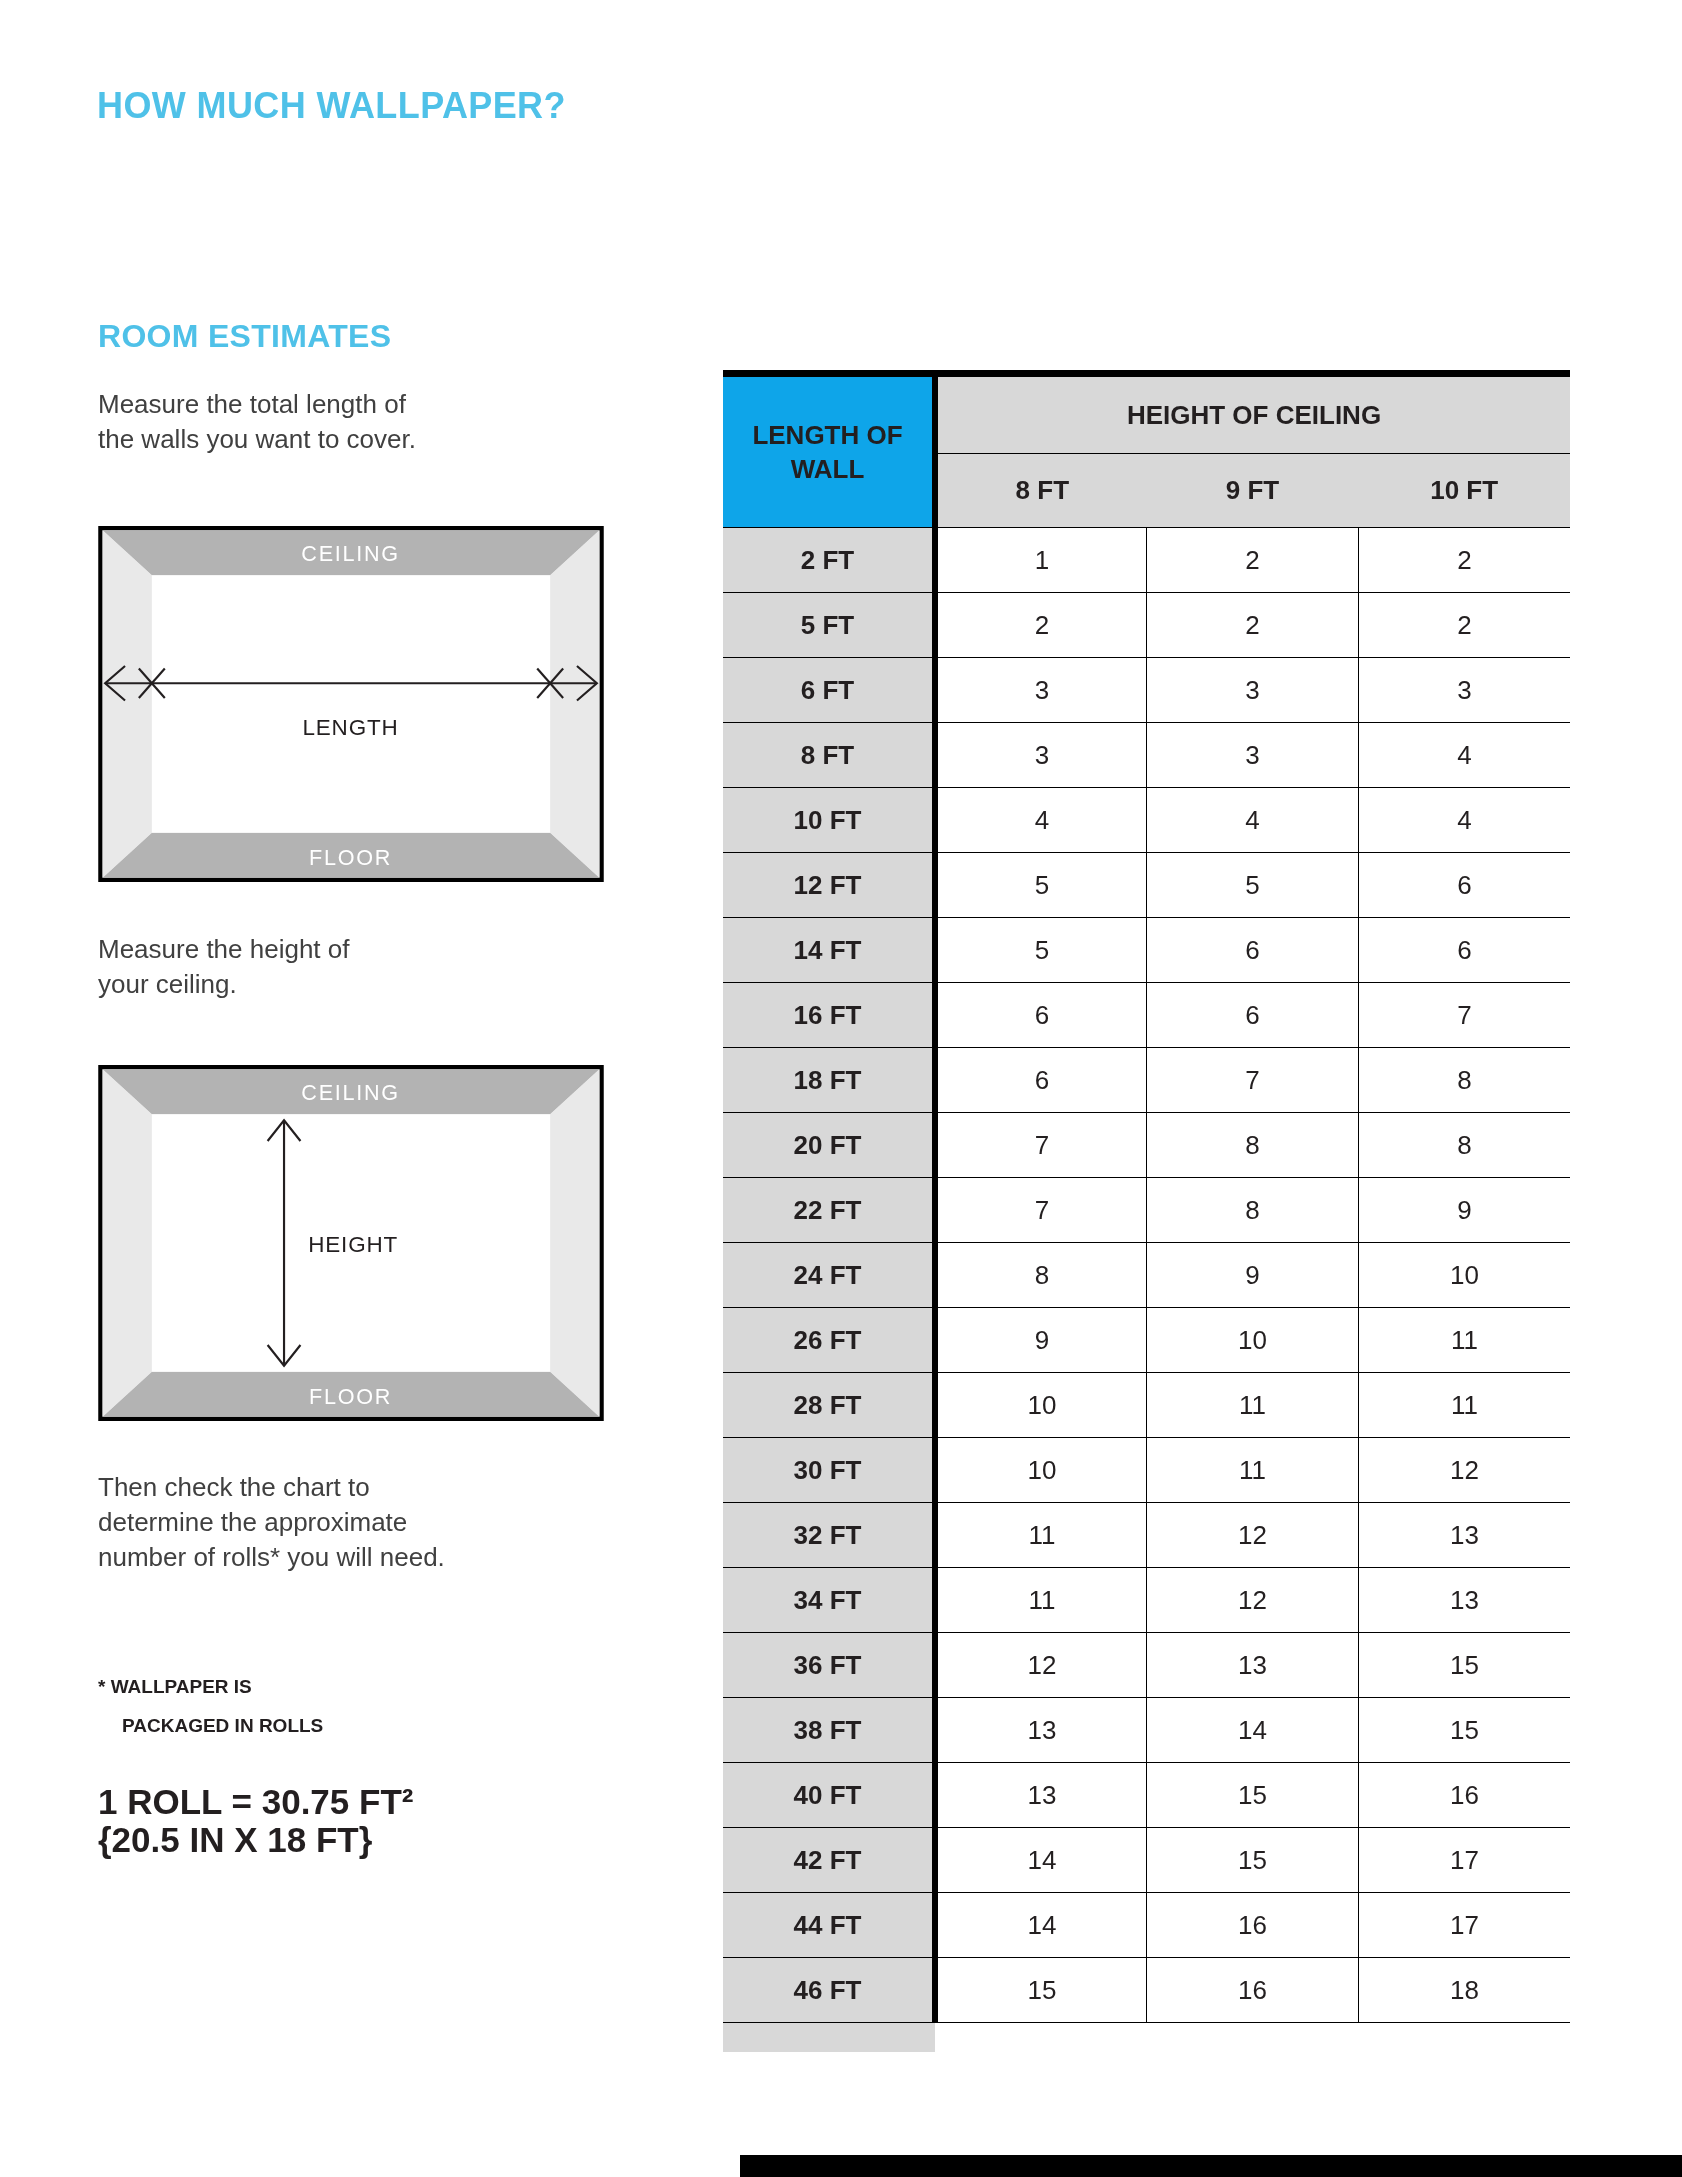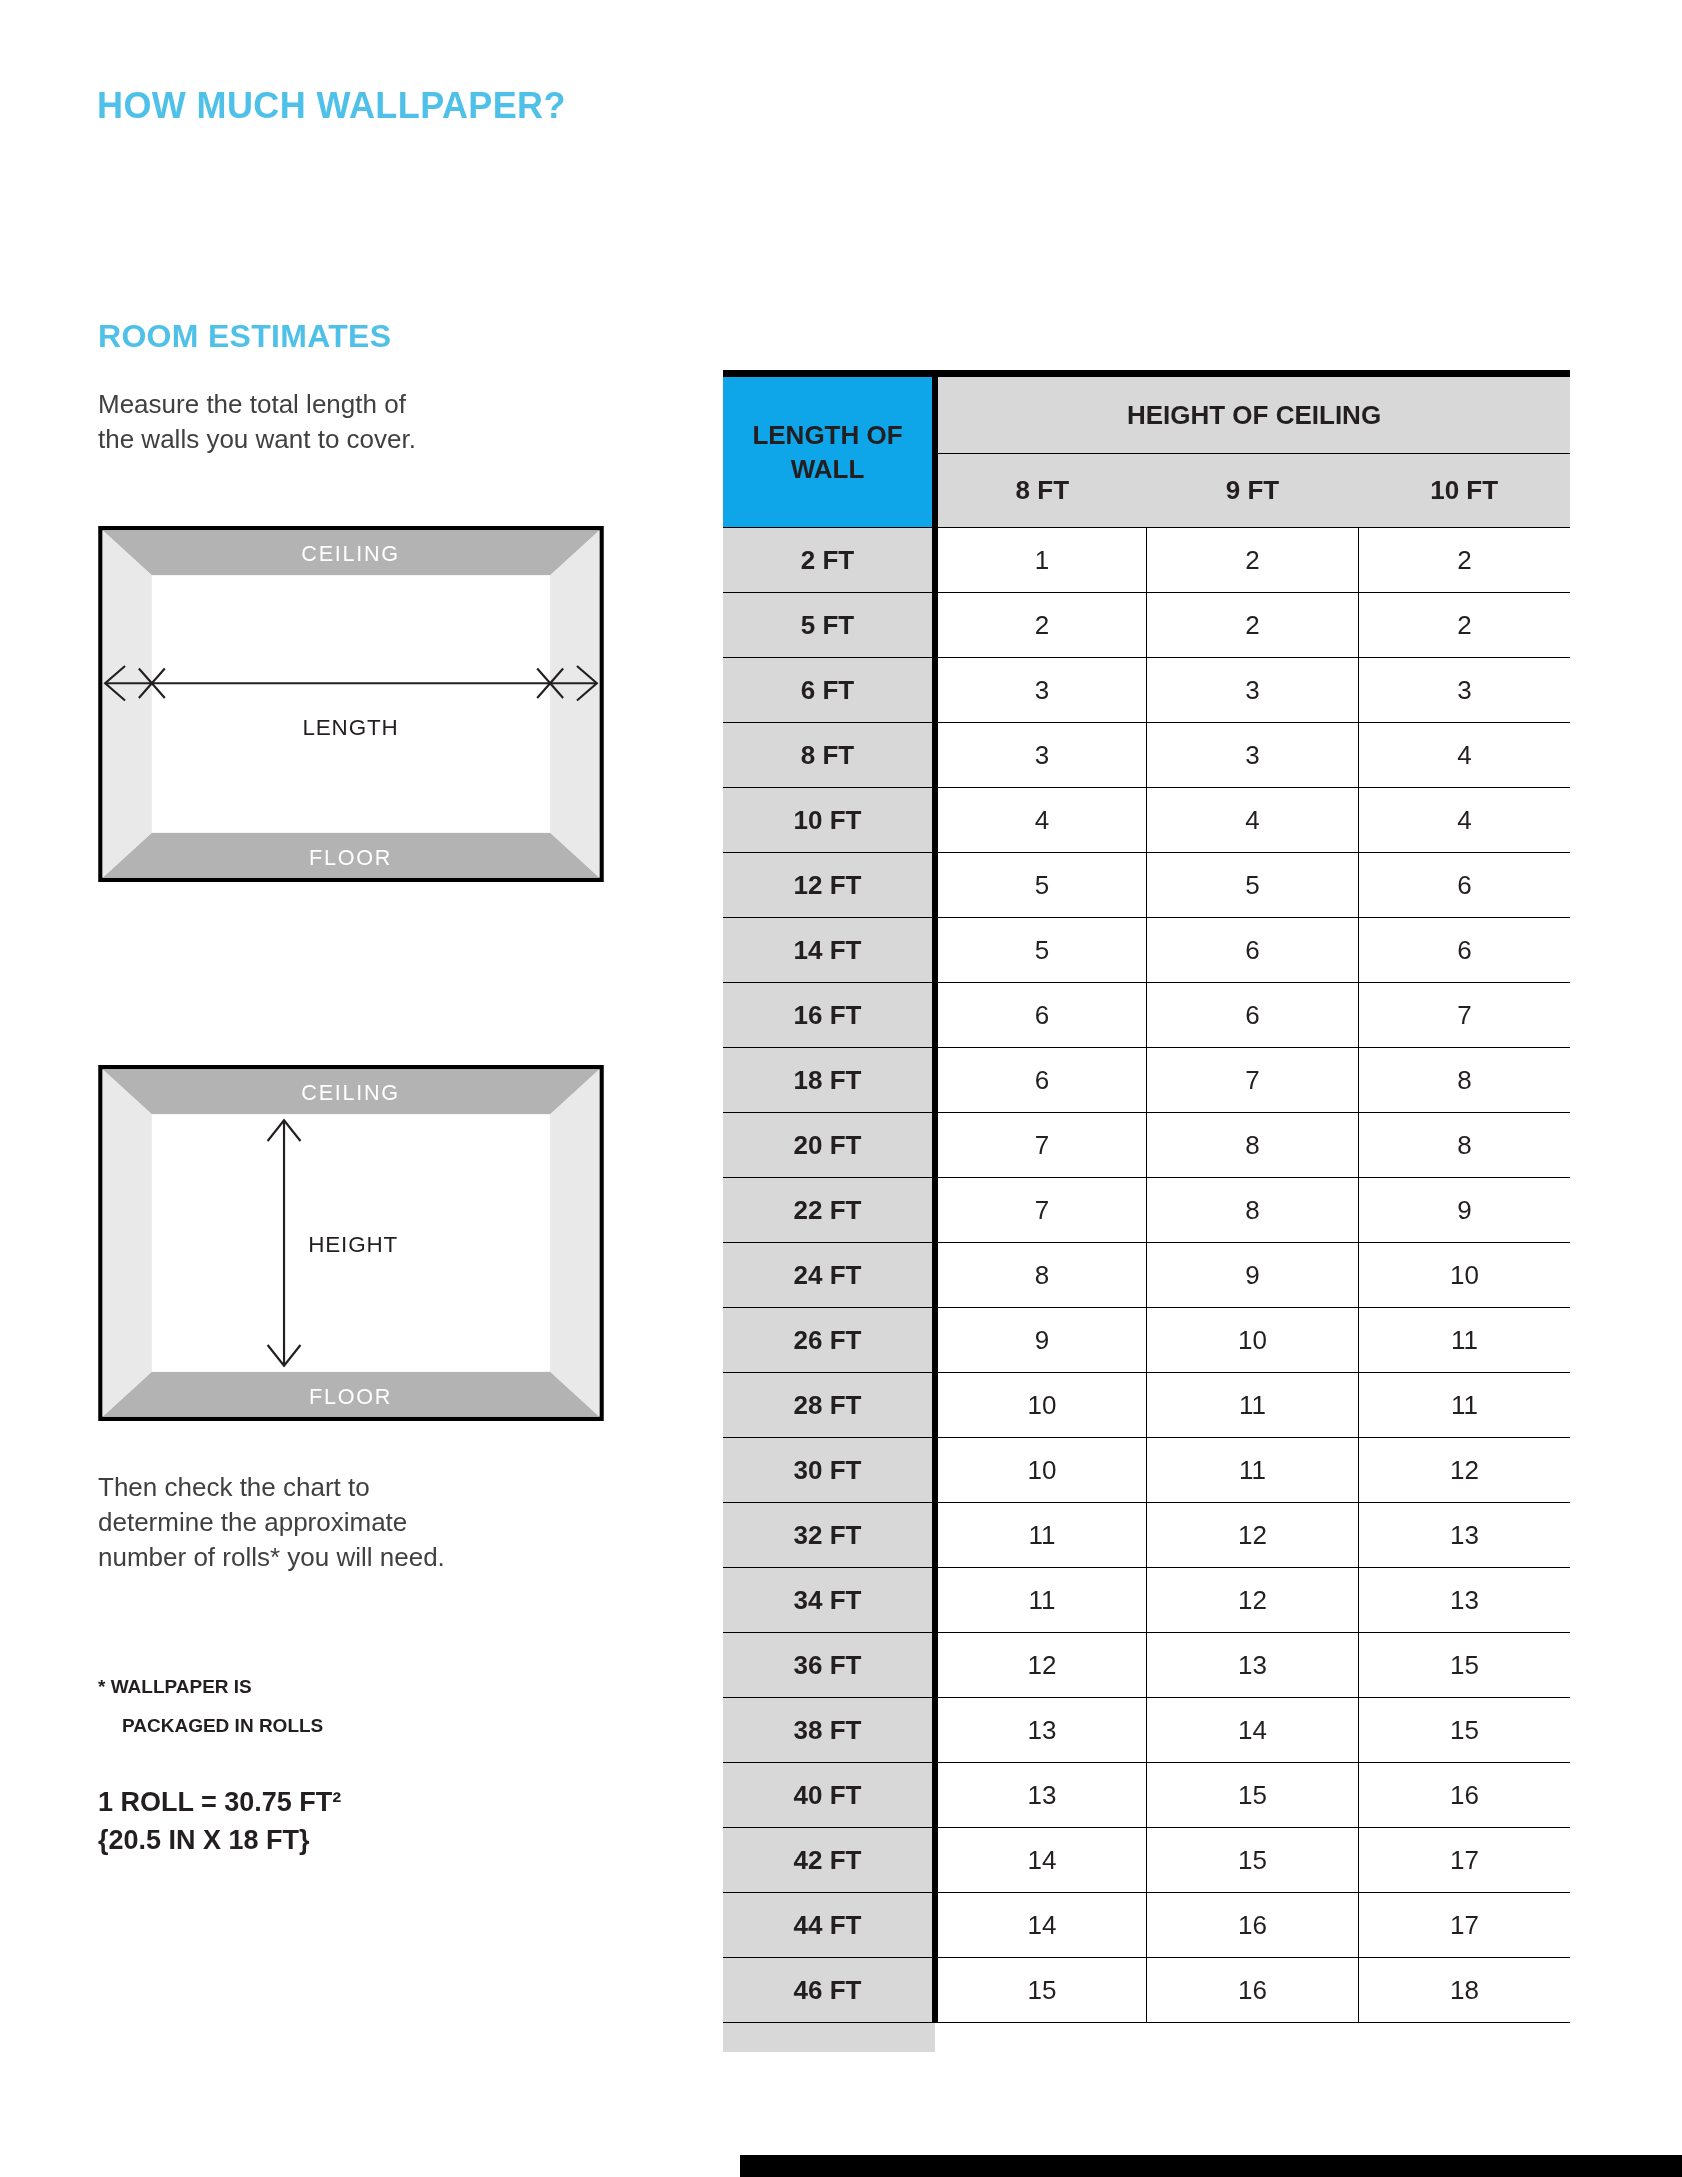--- a/index.html
+++ b/index.html
@@ -63,21 +63,21 @@
     font-size: 19px;
     font-weight: bold;
     line-height: 39px;
   }
   .footnote-line2 { padding-left: 24px; }
 
   .rollspec {
     position: absolute;
     left: 98px;
     top: 1783px;
-    font-size: 27px;
+    font-size: 35px;
     font-weight: bold;
     line-height: 38px;
   }
 
   
   .diagram { position: absolute; left: 98px; }
   .diagram1 { top: 526px; }
   .diagram2 { top: 1065px; }
 
   .diagram .outer { fill: #E9E9E9; stroke: #000000; stroke-width: 5; }
@@ -195,20 +195,22 @@
       <polyline points="31,162 8,182 31,202"></polyline>
       <polyline points="554,162 577,182 554,202"></polyline>
       <line x1="47" y1="165" x2="77" y2="199"></line>
       <line x1="47" y1="199" x2="77" y2="165"></line>
       <line x1="508" y1="165" x2="538" y2="199"></line>
       <line x1="508" y1="199" x2="538" y2="165"></line>
     </g>
     <text class="dim-label" x="292" y="242">LENGTH</text>
   </svg>
 
+  <p class="body-text step2">Measure the height of
+your ceiling.</p>
 
   <svg class="diagram diagram2" width="506" height="356" viewBox="0 0 585 412" xmlns="http://www.w3.org/2000/svg">
     <rect class="outer" x="2.5" y="2.5" width="580" height="407"></rect>
     <polygon class="band" points="5,5 580,5 523,57 62,57"></polygon>
     <polygon class="band" points="5,407 580,407 523,355 62,355"></polygon>
     <polygon class="wall" points="5,5 62,57 62,355 5,407"></polygon>
     <polygon class="wall" points="580,5 523,57 523,355 580,407"></polygon>
     <rect class="back" x="62" y="57" width="461" height="298"></rect>
     <text class="band-label" x="292" y="41">CEILING</text>
     <text class="band-label" x="292" y="392">FLOOR</text>

